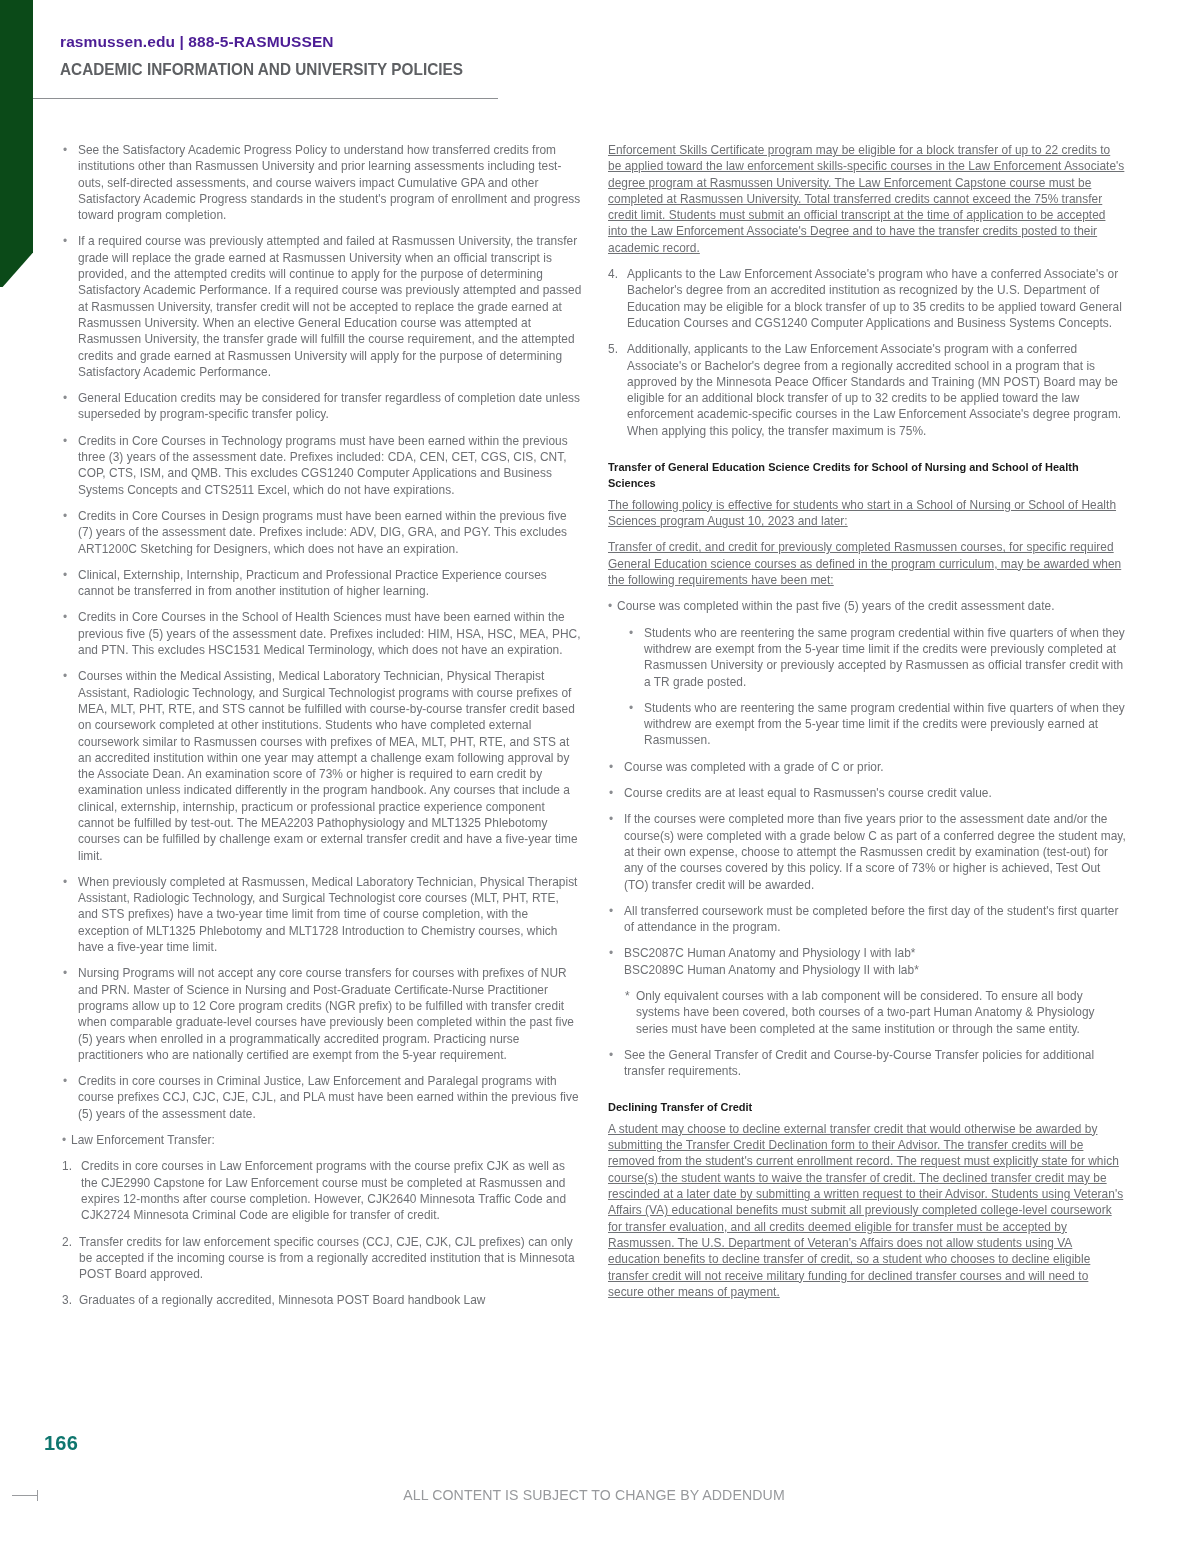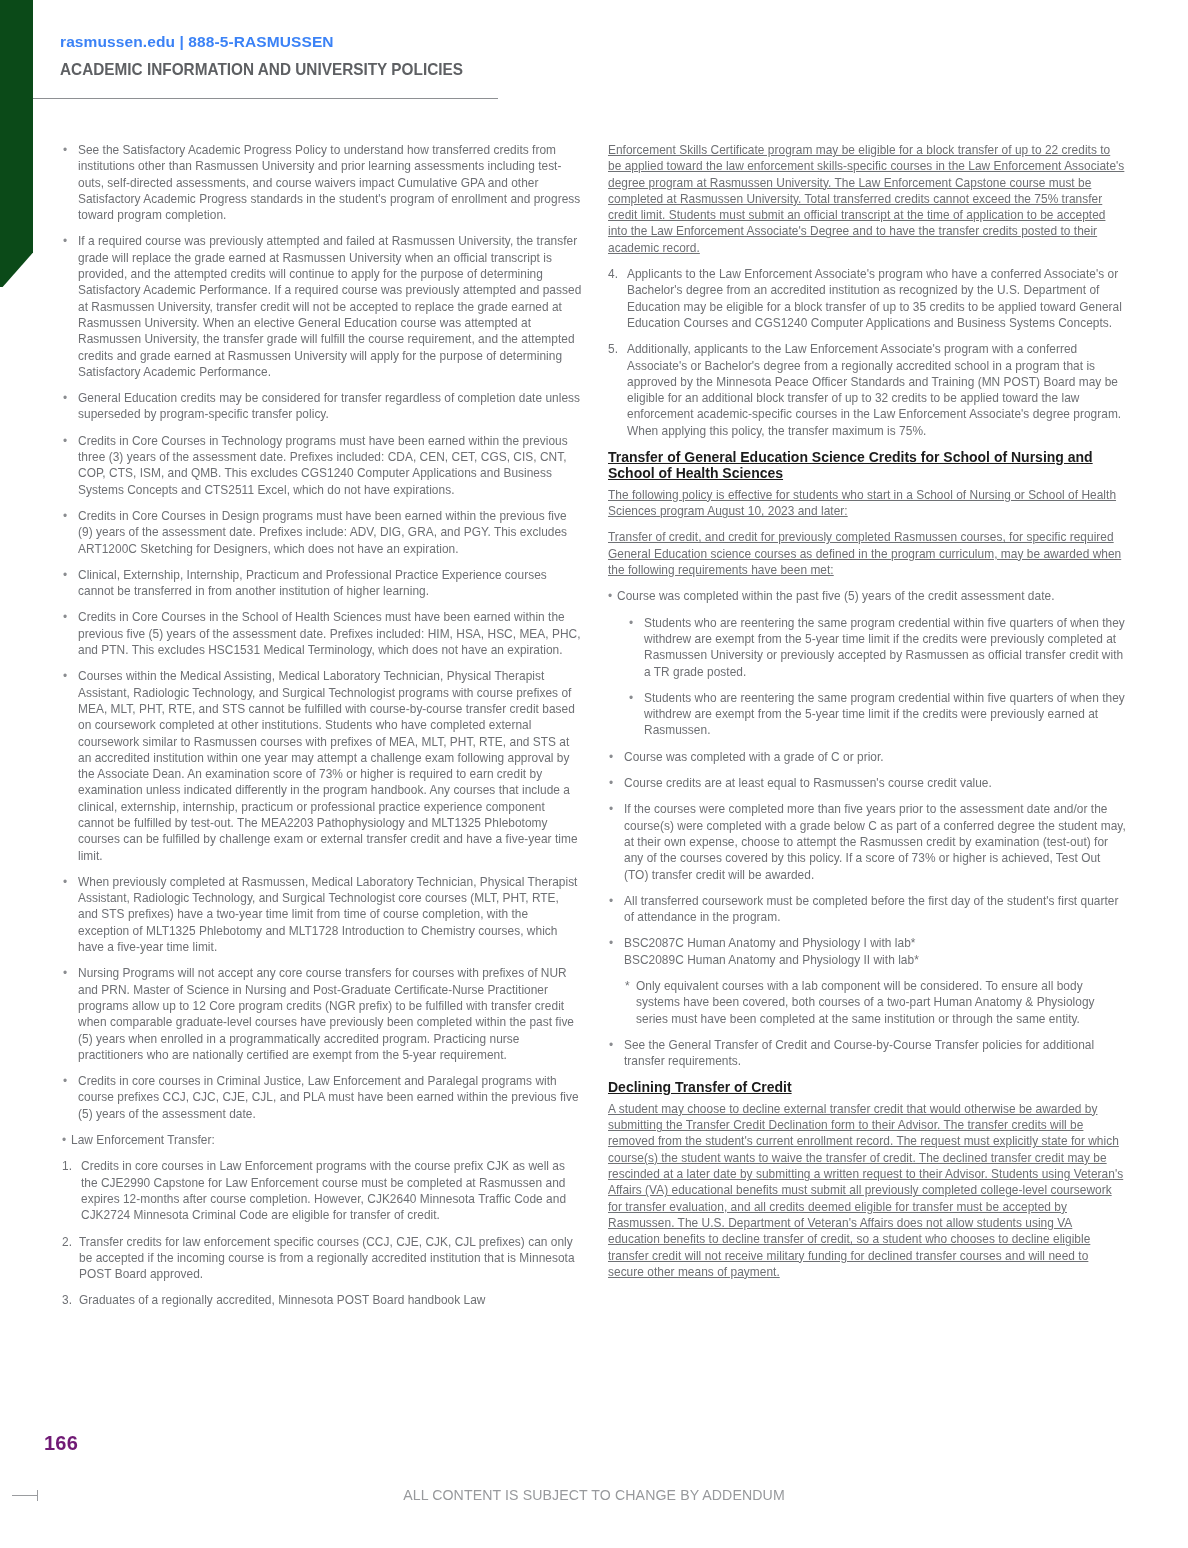--- a/index.html
+++ b/index.html
@@ -30,21 +30,21 @@
   
   .page-header {
     position: absolute;
     left: 60px;
     top: 32px;
     width: 470px;
   }
   .site-line {
     font-size: 15.5px;
     font-weight: 700;
-    color: #3b82f6;
+    color: #4c1d95;
     letter-spacing: 0.1px;
     line-height: 1.35;
     white-space: nowrap;
   }
   .header-title {
     font-size: 16.5px;
     font-weight: 700;
     color: #5e6063;
     letter-spacing: 0.0px;
     margin-top: 7px;
@@ -148,28 +148,27 @@
   }
   .note > .mk {
     position: absolute;
     left: 17px;
     top: 0;
     color: #6e7074;
   }
 
   
   .head {
-    font-size: 14px;
+    font-size: 11px;
     font-weight: 700;
     color: #1b1b1b;
     line-height: 16.4px;
     letter-spacing: 0.0px;
     margin-bottom: 5px;
-    margin-top: 0;
-    text-decoration: underline;
+    margin-top: 20px;
   }
 
   .plainline { display: block; }
   .pg-tick {
     position: absolute;
     left: 12px;
     top: 1495px;
     width: 26px;
     height: 1px;
     background: #9a9c9f;
@@ -181,21 +180,21 @@
     width: 1px;
     height: 11px;
     background: #9a9c9f;
   }
   .page-num {
     position: absolute;
     left: 44px;
     top: 1432px;
     font-size: 20px;
     font-weight: 700;
-    color: #701a75;
+    color: #0f766e;
     letter-spacing: 0.2px;
   }
   .footer-note {
     position: absolute;
     left: 0;
     top: 1487px;
     width: 1188px;
     text-align: center;
     font-size: 14.6px;
     font-weight: 400;
@@ -214,21 +213,21 @@
   <div class="header-title">ACADEMIC INFORMATION AND UNIVERSITY POLICIES</div>
 </div>
 <div class="header-rule"></div>
 
 <div class="content">
   <div class="col col-left" id="col-left">
       <div class="bul"><span class="mk">•</span><span>See the Satisfactory Academic Progress Policy to understand how transferred credits from institutions other than Rasmussen University and prior learning assessments including test-outs, self-directed assessments, and course waivers impact Cumulative GPA and other Satisfactory Academic Progress standards in the student's program of enrollment and progress toward program completion.</span></div>
       <div class="bul"><span class="mk">•</span><span>If a required course was previously attempted and failed at Rasmussen University, the transfer grade will replace the grade earned at Rasmussen University when an official transcript is provided, and the attempted credits will continue to apply for the purpose of determining Satisfactory Academic Performance. If a required course was previously attempted and passed at Rasmussen University, transfer credit will not be accepted to replace the grade earned at Rasmussen University. When an elective General Education course was attempted at Rasmussen University, the transfer grade will fulfill the course requirement, and the attempted credits and grade earned at Rasmussen University will apply for the purpose of determining Satisfactory Academic Performance.</span></div>
       <div class="bul"><span class="mk">•</span><span>General Education credits may be considered for transfer regardless of completion date unless superseded by program-specific transfer policy.</span></div>
       <div class="bul"><span class="mk">•</span><span>Credits in Core Courses in Technology programs must have been earned within the previous three (3) years of the assessment date. Prefixes included: CDA, CEN, CET, CGS, CIS, CNT, COP, CTS, ISM, and QMB. This excludes CGS1240 Computer Applications and Business Systems Concepts and CTS2511 Excel, which do not have expirations.</span></div>
-      <div class="bul"><span class="mk">•</span><span>Credits in Core Courses in Design programs must have been earned within the previous five (9) years of the assessment date. Prefixes include: ADV, DIG, GRA, and PGY. This excludes ART1200C Sketching for Designers, which does not have an expiration.</span></div>
+      <div class="bul"><span class="mk">•</span><span>Credits in Core Courses in Design programs must have been earned within the previous five (7) years of the assessment date. Prefixes include: ADV, DIG, GRA, and PGY. This excludes ART1200C Sketching for Designers, which does not have an expiration.</span></div>
       <div class="bul"><span class="mk">•</span><span>Clinical, Externship, Internship, Practicum and Professional Practice Experience courses cannot be transferred in from another institution of higher learning.</span></div>
       <div class="bul"><span class="mk">•</span><span>Credits in Core Courses in the School of Health Sciences must have been earned within the previous five (5) years of the assessment date. Prefixes included: HIM, HSA, HSC, MEA, PHC, and PTN. This excludes HSC1531 Medical Terminology, which does not have an expiration.</span></div>
       <div class="bul"><span class="mk">•</span><span>Courses within the Medical Assisting, Medical Laboratory Technician, Physical Therapist Assistant, Radiologic Technology, and Surgical Technologist programs with course prefixes of MEA, MLT, PHT, RTE, and STS cannot be fulfilled with course-by-course transfer credit based on coursework completed at other institutions. Students who have completed external coursework similar to Rasmussen courses with prefixes of MEA, MLT, PHT, RTE, and STS at an accredited institution within one year may attempt a challenge exam following approval by the Associate Dean. An examination score of 73% or higher is required to earn credit by examination unless indicated differently in the program handbook. Any courses that include a clinical, externship, internship, practicum or professional practice experience component cannot be fulfilled by test-out. The MEA2203 Pathophysiology and MLT1325 Phlebotomy courses can be fulfilled by challenge exam or external transfer credit and have a five-year time limit.</span></div>
       <div class="bul"><span class="mk">•</span><span>When previously completed at Rasmussen, Medical Laboratory Technician, Physical Therapist Assistant, Radiologic Technology, and Surgical Technologist core courses (MLT, PHT, RTE, and STS prefixes) have a two-year time limit from time of course completion, with the exception of MLT1325 Phlebotomy and MLT1728 Introduction to Chemistry courses, which have a five-year time limit.</span></div>
       <div class="bul"><span class="mk">•</span><span>Nursing Programs will not accept any core course transfers for courses with prefixes of NUR and PRN. Master of Science in Nursing and Post-Graduate Certificate-Nurse Practitioner programs allow up to 12 Core program credits (NGR prefix) to be fulfilled with transfer credit when comparable graduate-level courses have previously been completed within the past five (5) years when enrolled in a programmatically accredited program. Practicing nurse practitioners who are nationally certified are exempt from the 5-year requirement.</span></div>
       <div class="bul"><span class="mk">•</span><span>Credits in core courses in Criminal Justice, Law Enforcement and Paralegal programs with course prefixes CCJ, CJC, CJE, CJL, and PLA must have been earned within the previous five (5) years of the assessment date.</span></div>
       <div class="bul-tight"><span class="mk">•</span><span>Law Enforcement Transfer:</span></div>
       <div class="num"><span class="mk">1.</span><span>Credits in core courses in Law Enforcement programs with the course prefix CJK as well as the CJE2990 Capstone for Law Enforcement course must be completed at Rasmussen and expires 12-months after course completion. However, CJK2640 Minnesota Traffic Code and CJK2724 Minnesota Criminal Code are eligible for transfer of credit.</span></div>
       <div class="num narrow"><span class="mk">2.</span><span>Transfer credits for law enforcement specific courses (CCJ, CJE, CJK, CJL prefixes) can only be accepted if the incoming course is from a regionally accredited institution that is Minnesota POST Board approved.</span></div>
       <div class="num narrow"><span class="mk">3.</span><span>Graduates of a regionally accredited, Minnesota POST Board handbook Law</span></div>

